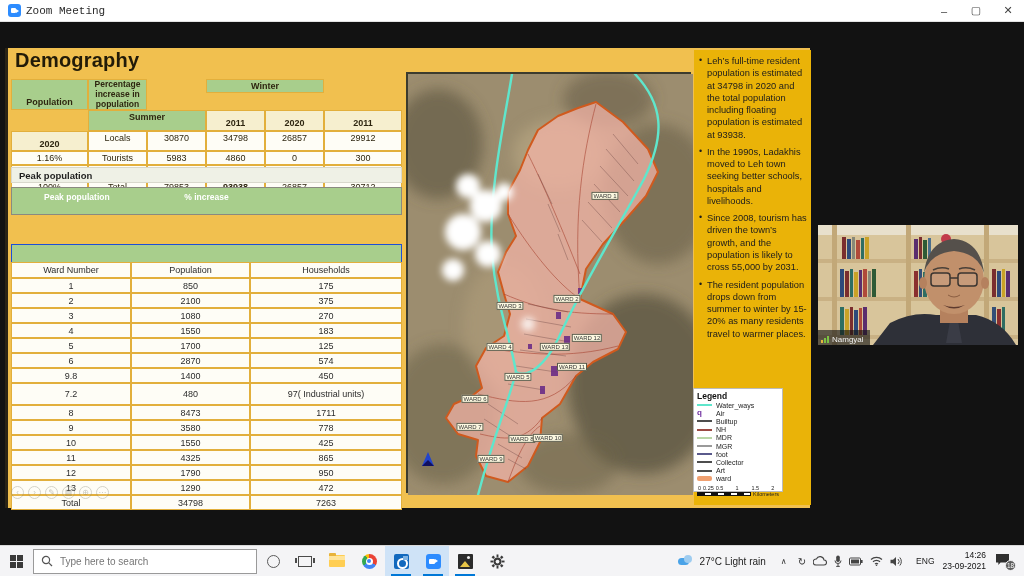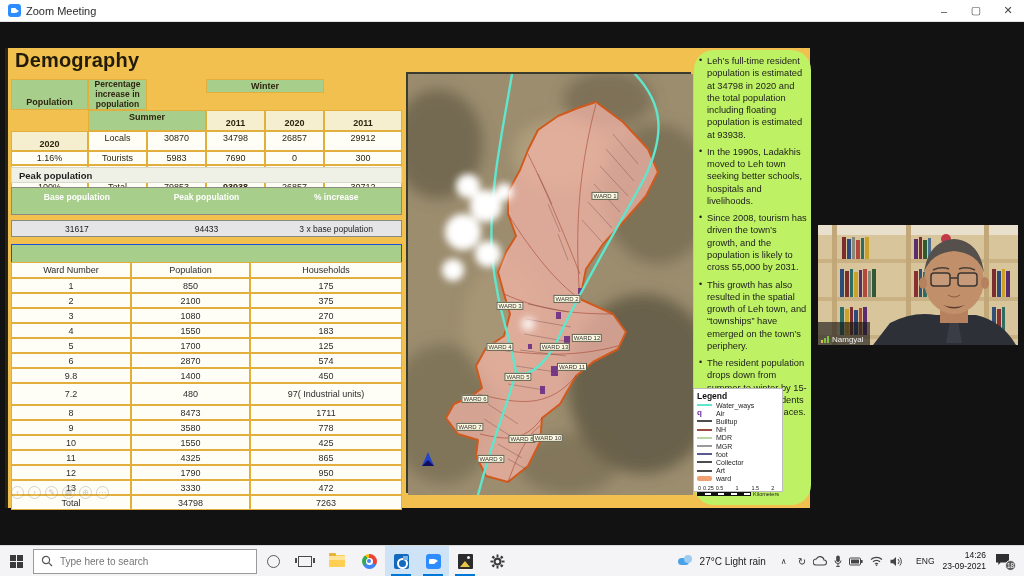--- a/index.html
+++ b/index.html
@@ -8,21 +8,21 @@
 
   
   .titlebar { position:absolute; left:0; top:0; width:1024px; height:22px; background:#fff;
     display:flex; align-items:center; border-bottom:1px solid #e3e3e3; }
   .zoom-app-icon { width:13px; height:13px; background:#2D8CFF; border-radius:3px; margin:0 5px 0 8px;
     position:relative; }
   .zoom-app-icon::before { content:""; position:absolute; left:2.5px; top:4px; width:5px; height:5px;
     background:#fff; border-radius:1px; }
   .zoom-app-icon::after { content:""; position:absolute; left:8px; top:4.5px; border-left:3px solid #fff;
     border-top:2px solid transparent; border-bottom:2px solid transparent; }
-  .titlebar-text { font-size:11px; color:#2b2b2b; }
+  .titlebar-text { font-size:11px; color:#2b2b2b;font-family:Liberation Mono, monospace; }
   .win-controls { margin-left:auto; display:flex; height:100%; }
   .win-btn { width:32px; height:100%; display:flex; align-items:center; justify-content:center;
     font-size:11px; color:#444; }
 
   .stage { position:absolute; left:0; top:22px; width:1024px; height:523px; background:#121212; }
 
   
   .slide { position:absolute; left:5px; top:26px; width:805px; height:460px; background:#F1C04F;
     border-left:3px solid #2a2416; }
   .slide-title { position:absolute; left:7px; top:1px; font-size:20px; font-weight:bold; color:#221b08;
@@ -84,31 +84,31 @@
   .scale-ticks { display:flex; font-size:5.5px; color:#222; margin-top:2px; }
   .scale-ticks span:nth-child(1){margin-left:1px;} .scale-ticks span:nth-child(2){margin-left:2px;}
   .scale-ticks span:nth-child(3){margin-left:2px;} .scale-ticks span:nth-child(4){margin-left:12px;}
   .scale-ticks span:nth-child(5){margin-left:13px;} .scale-ticks span:nth-child(6){margin-left:12px;}
   .scale-bar { display:flex; height:4px; width:72px; border:0.5px solid #111; margin-top:1px; }
   .scale-bar i { flex:1; } .scale-bar i:nth-child(odd){background:#111;} .scale-bar i:nth-child(even){background:#fff;}
   .scale-row { display:flex; align-items:center; }
   .scale-unit { font-size:5.5px; color:#222; margin-left:2px; }
 
   
-  .green-panel { position:absolute; left:686px; top:2px; width:117px; height:455px; background:#bef264;
-    padding:5px 4px 4px 4px;border-radius:20px; }
+  .green-panel { position:absolute; left:686px; top:2px; width:117px; height:455px; background:#eab308;
+    padding:5px 4px 4px 4px; }
   .bullet { position:relative; font-size:9.3px; line-height:1.32; color:#1c1c1c; padding-left:9px;
     margin-bottom:5px; }
   .bullet::before { content:"•"; position:absolute; left:1px; top:0; font-size:9px; color:#1c1c1c; }
 
   
   .webcam { position:absolute; left:818px; top:203px; width:200px; height:120px; background:#6b6b6b;
     overflow:hidden; }
   .name-strip { position:absolute; left:0; bottom:0; background:rgba(20,20,20,.62); display:flex;
-    align-items:flex-start; padding:13px 6px 1px 3px; }
+    align-items:flex-start; padding:5px 6px 1px 3px; }
   .name-strip .nm { color:#eee; font-size:8px; margin-left:3px; }
   .sig { display:flex; align-items:flex-end; gap:1px; height:8px; }
   .sig i { width:2px; background:#7CC243; display:block; }
   .sig i:nth-child(1){height:3px;background:#E2B93B;} .sig i:nth-child(2){height:5px;} .sig i:nth-child(3){height:7px;}
 
   
   .taskbar { position:absolute; left:0; top:545px; width:1024px; height:31px; background:#F4F4F6;
     border-top:1px solid #d9d9d9; display:flex; align-items:center; }
   .start-btn { width:33px; height:100%; display:flex; align-items:center; justify-content:center; }
   .win-logo { width:13px; height:13px; display:grid; grid-template-columns:6px 6px; grid-template-rows:6px 6px; gap:1px; }
@@ -203,21 +203,21 @@
         <div style="display:contents">
           <div class="dcell">Locals</div>
           <div class="dcell">30870</div>
           <div class="dcell">34798</div>
           <div class="dcell">26857</div>
           <div class="dcell">29912</div>
           <div class="dcell">1.16%</div>
         
           <div class="dcell">Tourists</div>
           <div class="dcell">5983</div>
-          <div class="dcell">7690</div>
+          <div class="dcell">4860</div>
           <div class="dcell">0</div>
           <div class="dcell">300</div>
           <div class="dcell">30.4%</div>
         
           <div class="dcell">Migrants</div>
           <div class="dcell">43000</div>
           <div class="dcell">50000</div>
           <div class="dcell">0</div>
           <div class="dcell">500</div>
           <div class="dcell">100%</div>
@@ -227,32 +227,24 @@
           <div class="dcell bold-val">93938</div>
           <div class="dcell">26857</div>
           <div class="dcell">30712</div>
           <div class="dcell">3%</div>
         </div>
       </div>
     </div>
 
     <div class="peak-title">Peak population</div>
     <div class="peak-head">
-      <div>Base population</div>
 
       <div>Peak population</div>
 
       <div>% increase</div>
-    </div>
-    <div class="peak-row">
-      <div>31617</div>
-
-      <div>94433</div>
-
-      <div>3 x base population</div>
     </div>
 
     <div class="ward-title">Ward Wise Population (estimated 2020)</div>
     <div class="ward-table">
       <div class="ward-head">
         <div>Ward Number</div>
 
         <div>Population</div>
 
         <div>Households</div>
@@ -331,21 +323,21 @@
         </div>
 
         <div class="ward-row">
           <div>12</div>
           <div>1790</div>
           <div>950</div>
         </div>
 
         <div class="ward-row">
           <div>13</div>
-          <div>3330</div>
+          <div>1290</div>
           <div>472</div>
         </div>
 
         <div class="ward-row">
           <div>Total</div>
           <div>34798</div>
           <div>7263</div>
         </div>
       </div>
     </div>
@@ -547,21 +539,20 @@
     </div>
 
     <div class="green-panel">
       <div>
         <div class="bullet">Leh’s full-time resident population is estimated at 34798 in 2020 and the total population including floating population is estimated at 93938.</div>
 
         <div class="bullet">In the 1990s, Ladakhis moved to Leh town seeking better schools, hospitals and livelihoods.</div>
 
         <div class="bullet">Since 2008, tourism has driven the town’s growth, and the population is likely to cross 55,000 by 2031.</div>
 
-        <div class="bullet">This growth has also resulted in the spatial growth of Leh town, and “townships” have emerged on the town’s periphery.</div>
 
         <div class="bullet">The resident population drops down from summer to winter by 15-20% as many residents travel to warmer places.</div>
       </div>
     </div>
   </div>
 
   <div class="webcam">
     <svg width="200" height="120" viewBox="0 0 200 120">
       <rect width="200" height="120" fill="#D8C59B"></rect>
       <rect width="200" height="10" fill="#E8E0CC"></rect>

